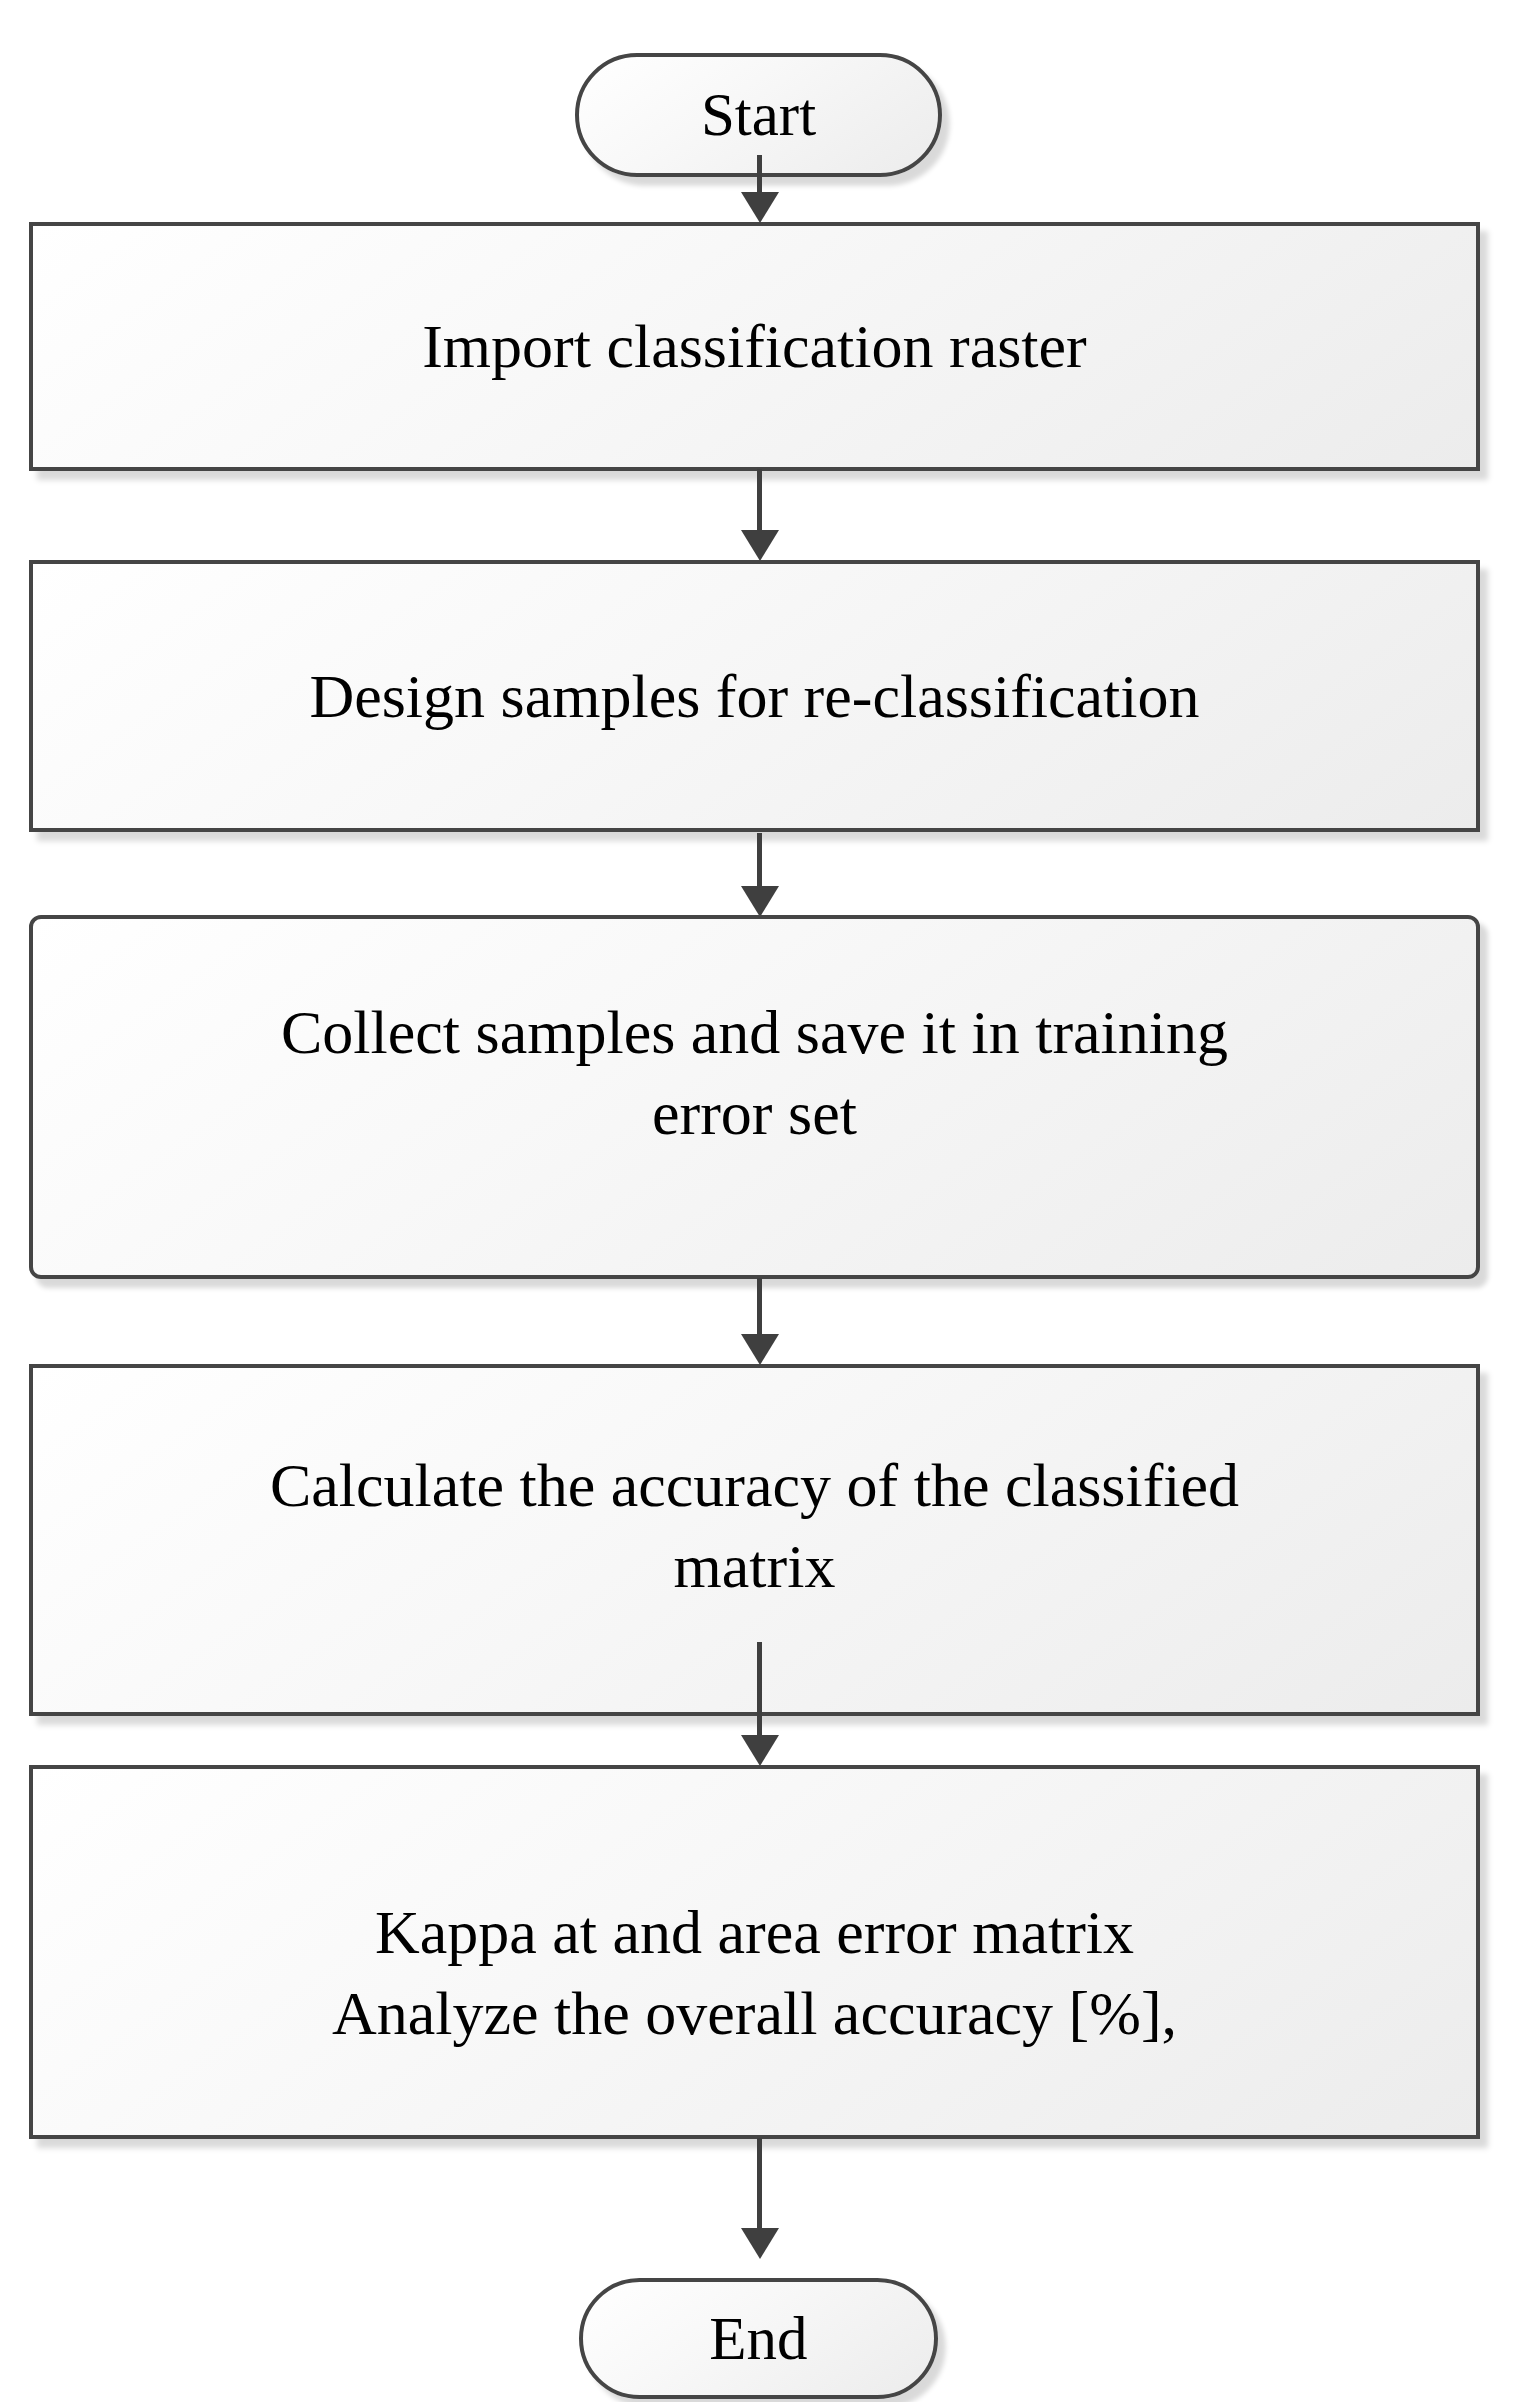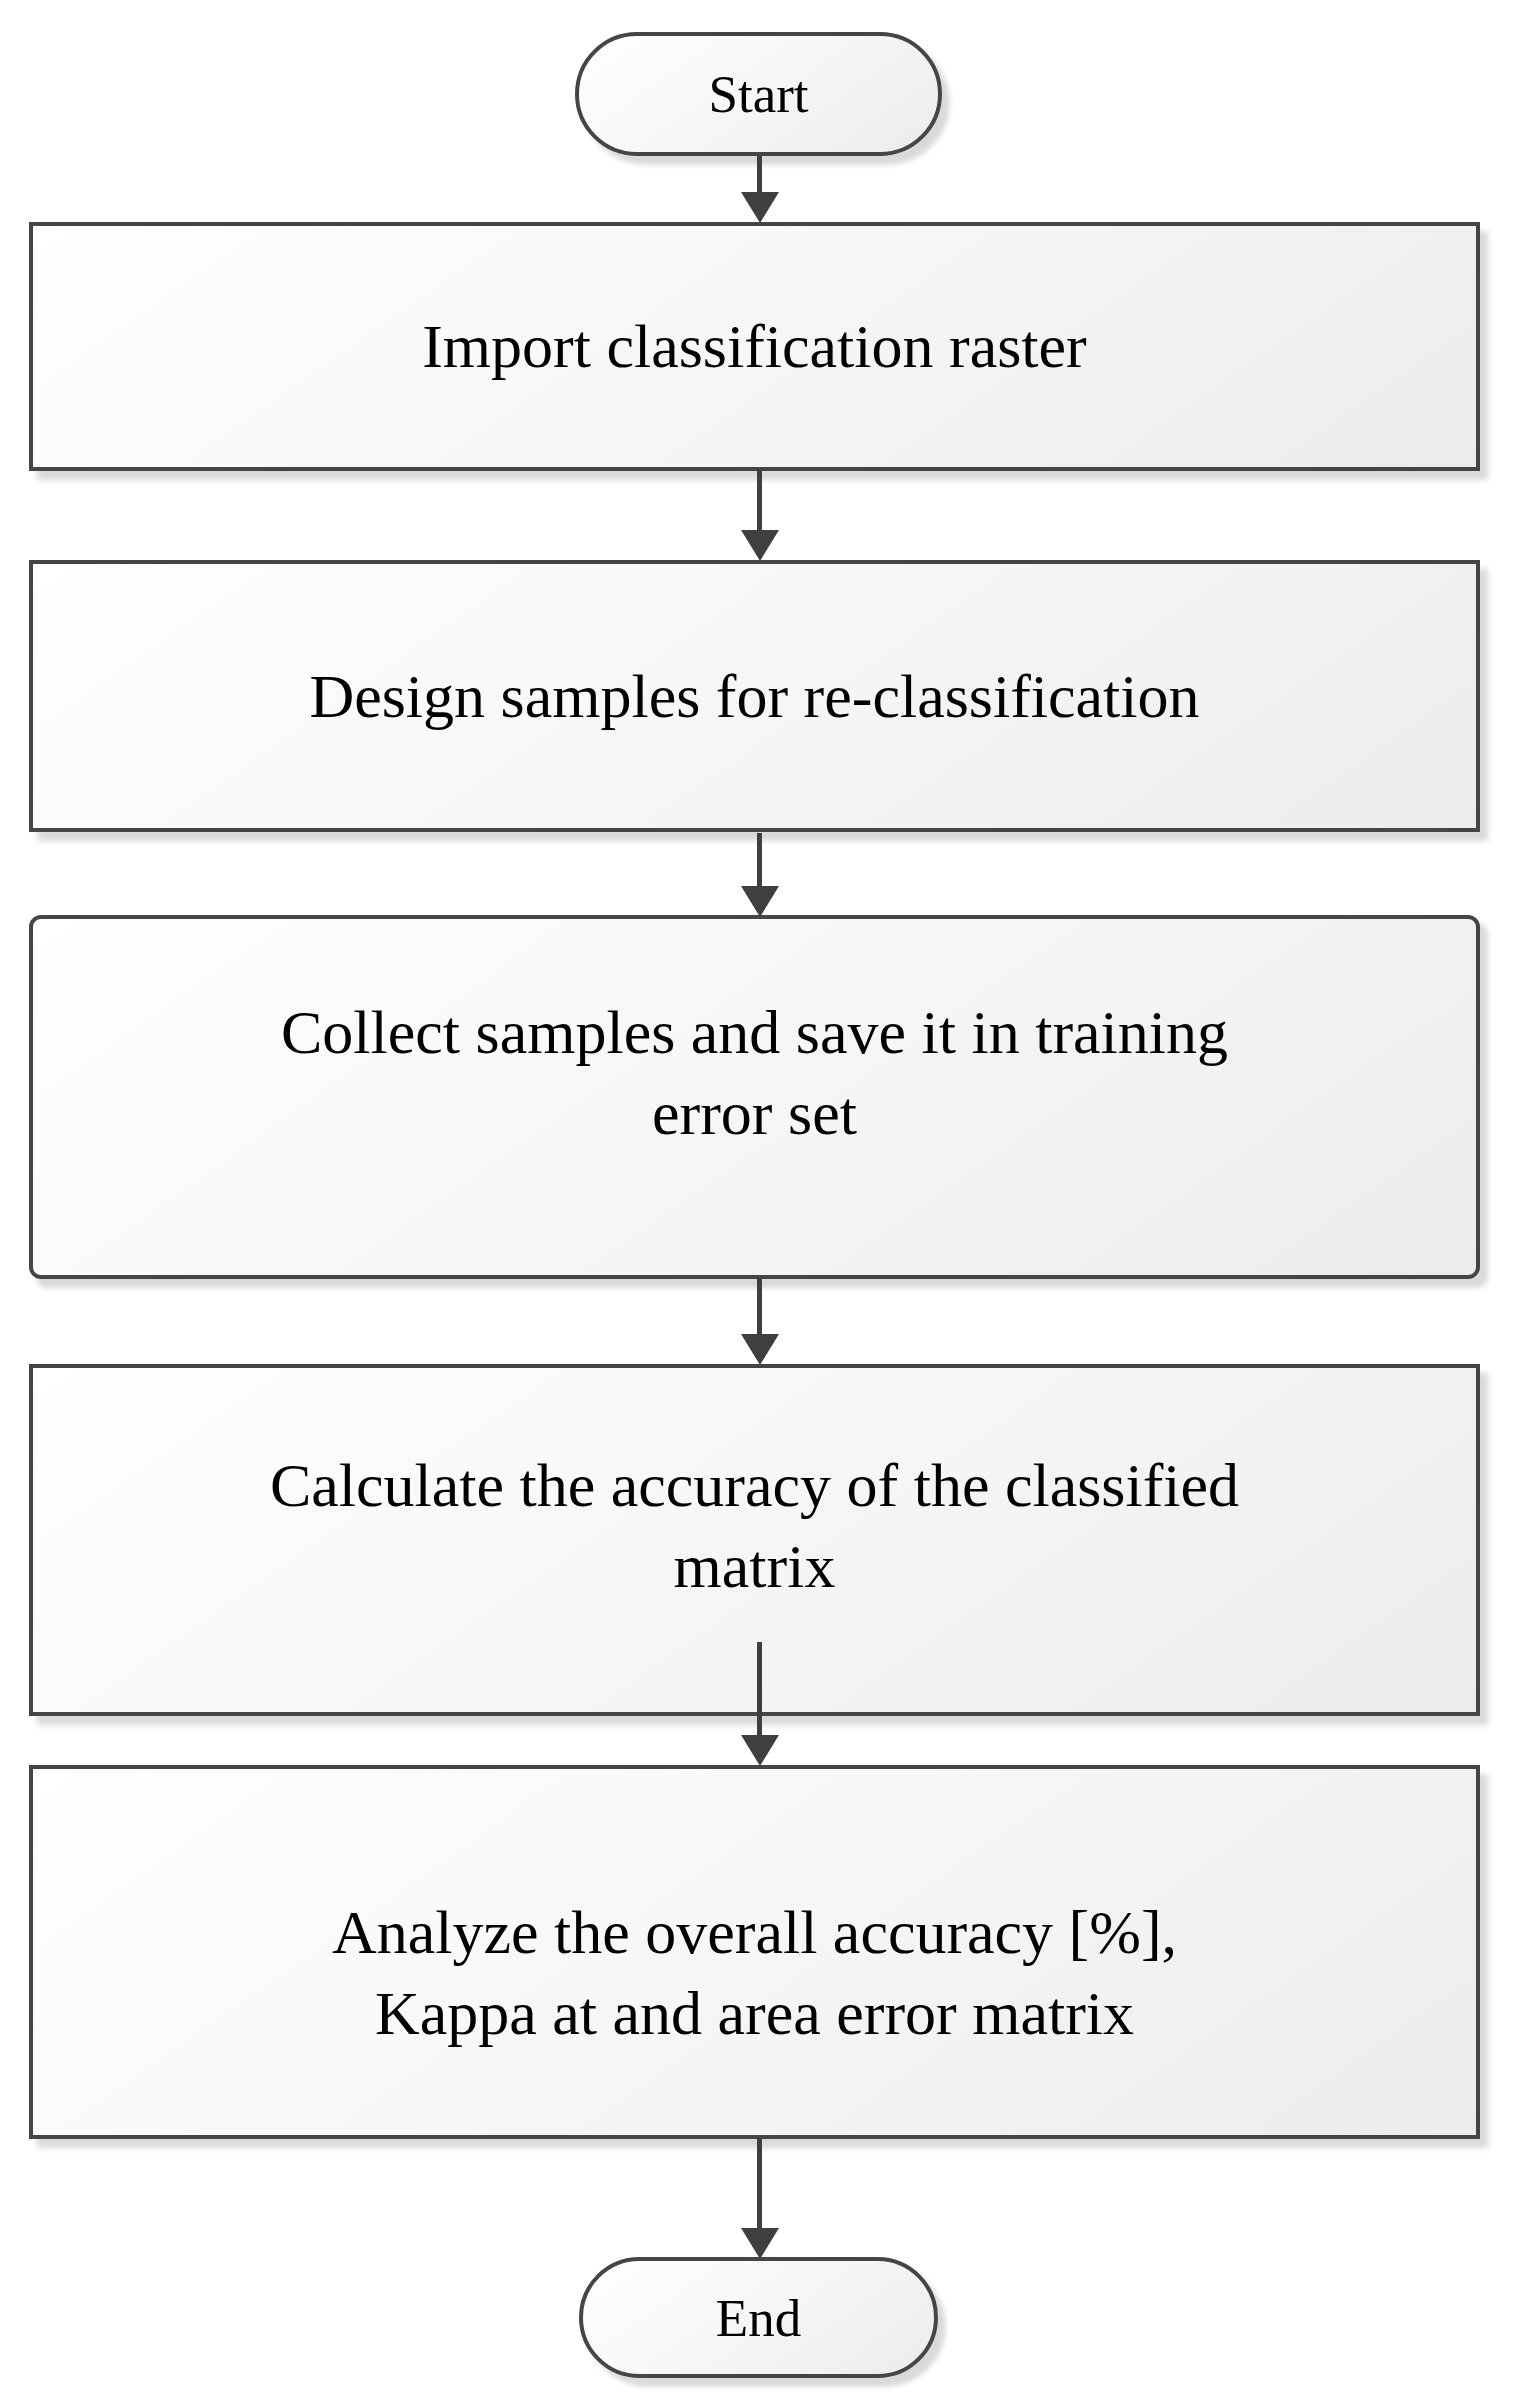--- a/index.html
+++ b/index.html
@@ -30,21 +30,22 @@
     text-align: center;
   }
   .process {
     left: 29px;
     width: 1451px;
     font-size: 62px;
     line-height: 1.3;
   }
   .terminator {
     border-radius: 965px;
-    font-size: 53px;
+    font-size: 61px;
+    margin-top: 21px;
   }
   .label .line { display: block; }
 
   #n-start   { left: 575px;  top: 32px;   width: 367px;  height: 124px; }
   #n-import  { top: 222px;  height: 249px; }
   #n-design  { top: 560px;  height: 272px; align-items: center; }
   #n-collect { top: 915px;  height: 364px; padding-bottom: 48px; border-radius: 12px; }
   #n-calc    { top: 1364px; height: 352px; padding-bottom: 29px; }
   #n-analyze { top: 1765px; height: 374px; padding-top: 42px; }
   #n-end     { left: 579px; top: 2257px; width: 359px; height: 121px; }
@@ -134,22 +135,22 @@
     </div>
   </div>
 
   <div class="arrow" id="a5">
     <div class="shaft"></div>
     <div class="head"></div>
   </div>
 
   <div class="node process" id="n-analyze">
     <div class="label">
+      <span class="line">Kappa at and area error matrix</span>
       <span class="line">Analyze the overall accuracy [%],</span>
-      <span class="line">Kappa at and area error matrix</span>
     </div>
   </div>
 
   <div class="arrow" id="a6">
     <div class="shaft"></div>
     <div class="head"></div>
   </div>
 
   <div class="node terminator" id="n-end">
     <div class="label">

